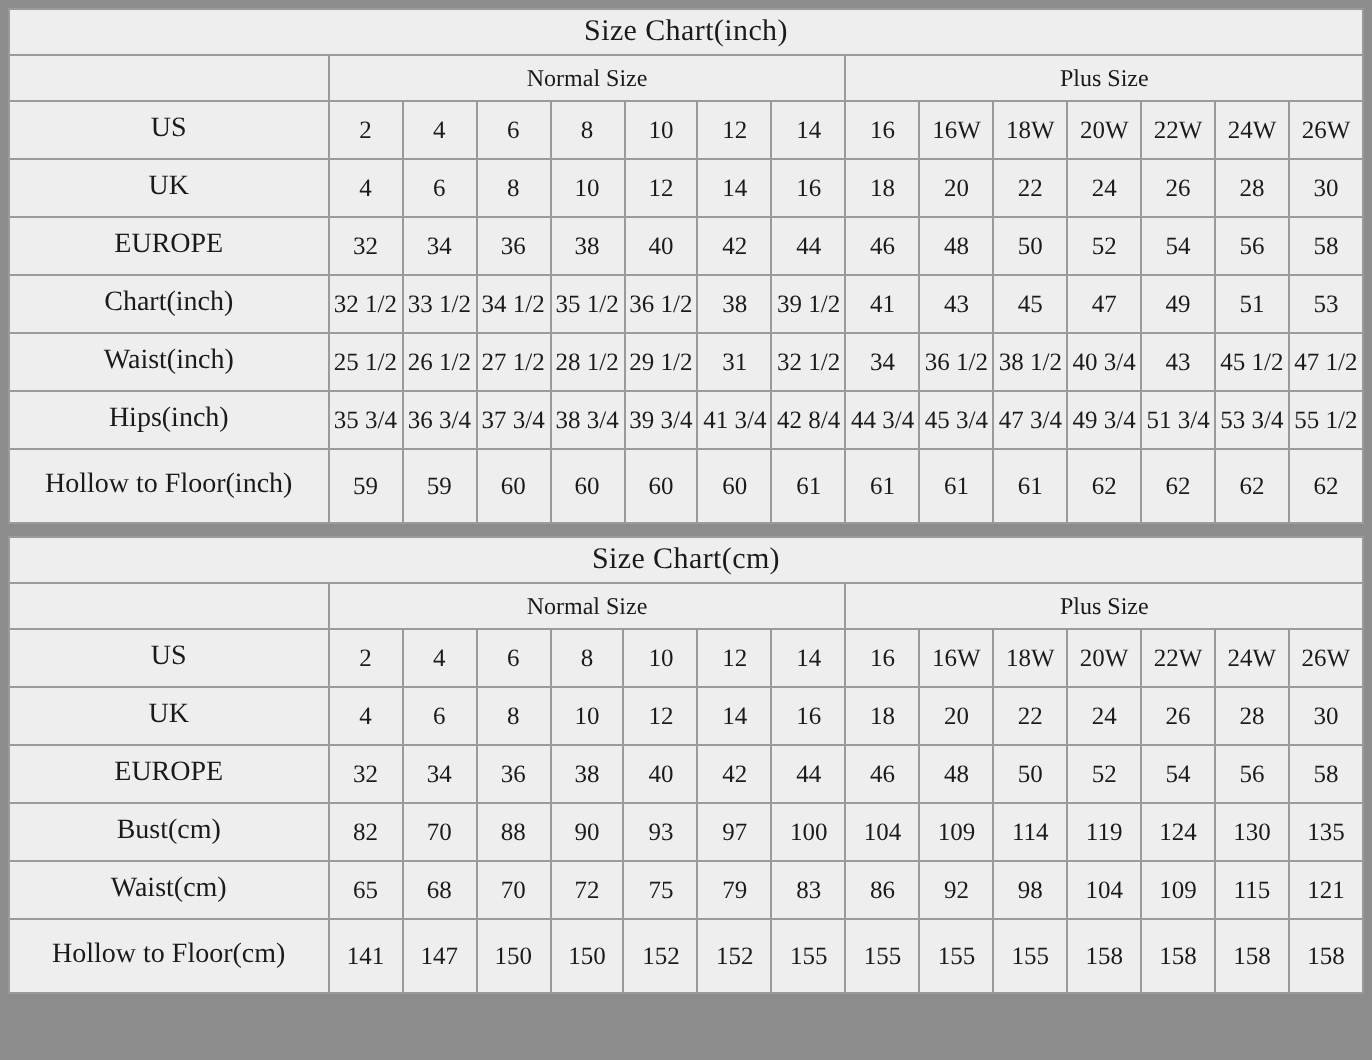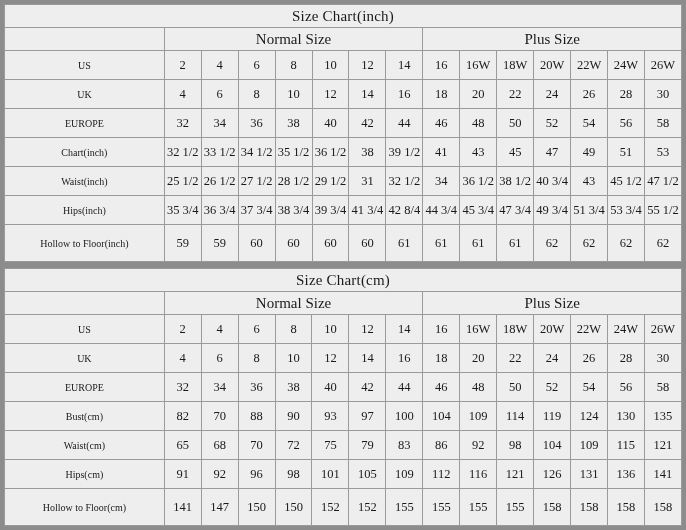--- a/index.html
+++ b/index.html
@@ -34,25 +34,25 @@
     vertical-align: middle;
     color: #1a1a1a;
     padding: 0;
   }
   .title-cell {
     font-size: 15px;
     height: 22px;
     letter-spacing: 0.2px;
   }
   .group-cell {
-    font-size: 15px;
+    font-size: 12px;
     height: 22px;
   }
   .row-label {
-    font-size: 10px;
+    font-size: 14px;
     height: 28px;
     white-space: nowrap;
   }
   .val {
     font-size: 12.5px;
     height: 28px;
     white-space: nowrap;
   }
   .tall .row-label, .tall .val {
     height: 36px;
@@ -322,37 +322,20 @@
           <td class="val">79</td>
           <td class="val">83</td>
           <td class="val">86</td>
           <td class="val">92</td>
           <td class="val">98</td>
           <td class="val">104</td>
           <td class="val">109</td>
           <td class="val">115</td>
           <td class="val">121</td>
         </tr>
-        <tr>
-          <td class="row-label">Hips(cm)</td>
-          <td class="val">91</td>
-          <td class="val">92</td>
-          <td class="val">96</td>
-          <td class="val">98</td>
-          <td class="val">101</td>
-          <td class="val">105</td>
-          <td class="val">109</td>
-          <td class="val">112</td>
-          <td class="val">116</td>
-          <td class="val">121</td>
-          <td class="val">126</td>
-          <td class="val">131</td>
-          <td class="val">136</td>
-          <td class="val">141</td>
-        </tr>
         <tr class="tall">
           <td class="row-label">Hollow to Floor(cm)</td>
           <td class="val">141</td>
           <td class="val">147</td>
           <td class="val">150</td>
           <td class="val">150</td>
           <td class="val">152</td>
           <td class="val">152</td>
           <td class="val">155</td>
           <td class="val">155</td>

